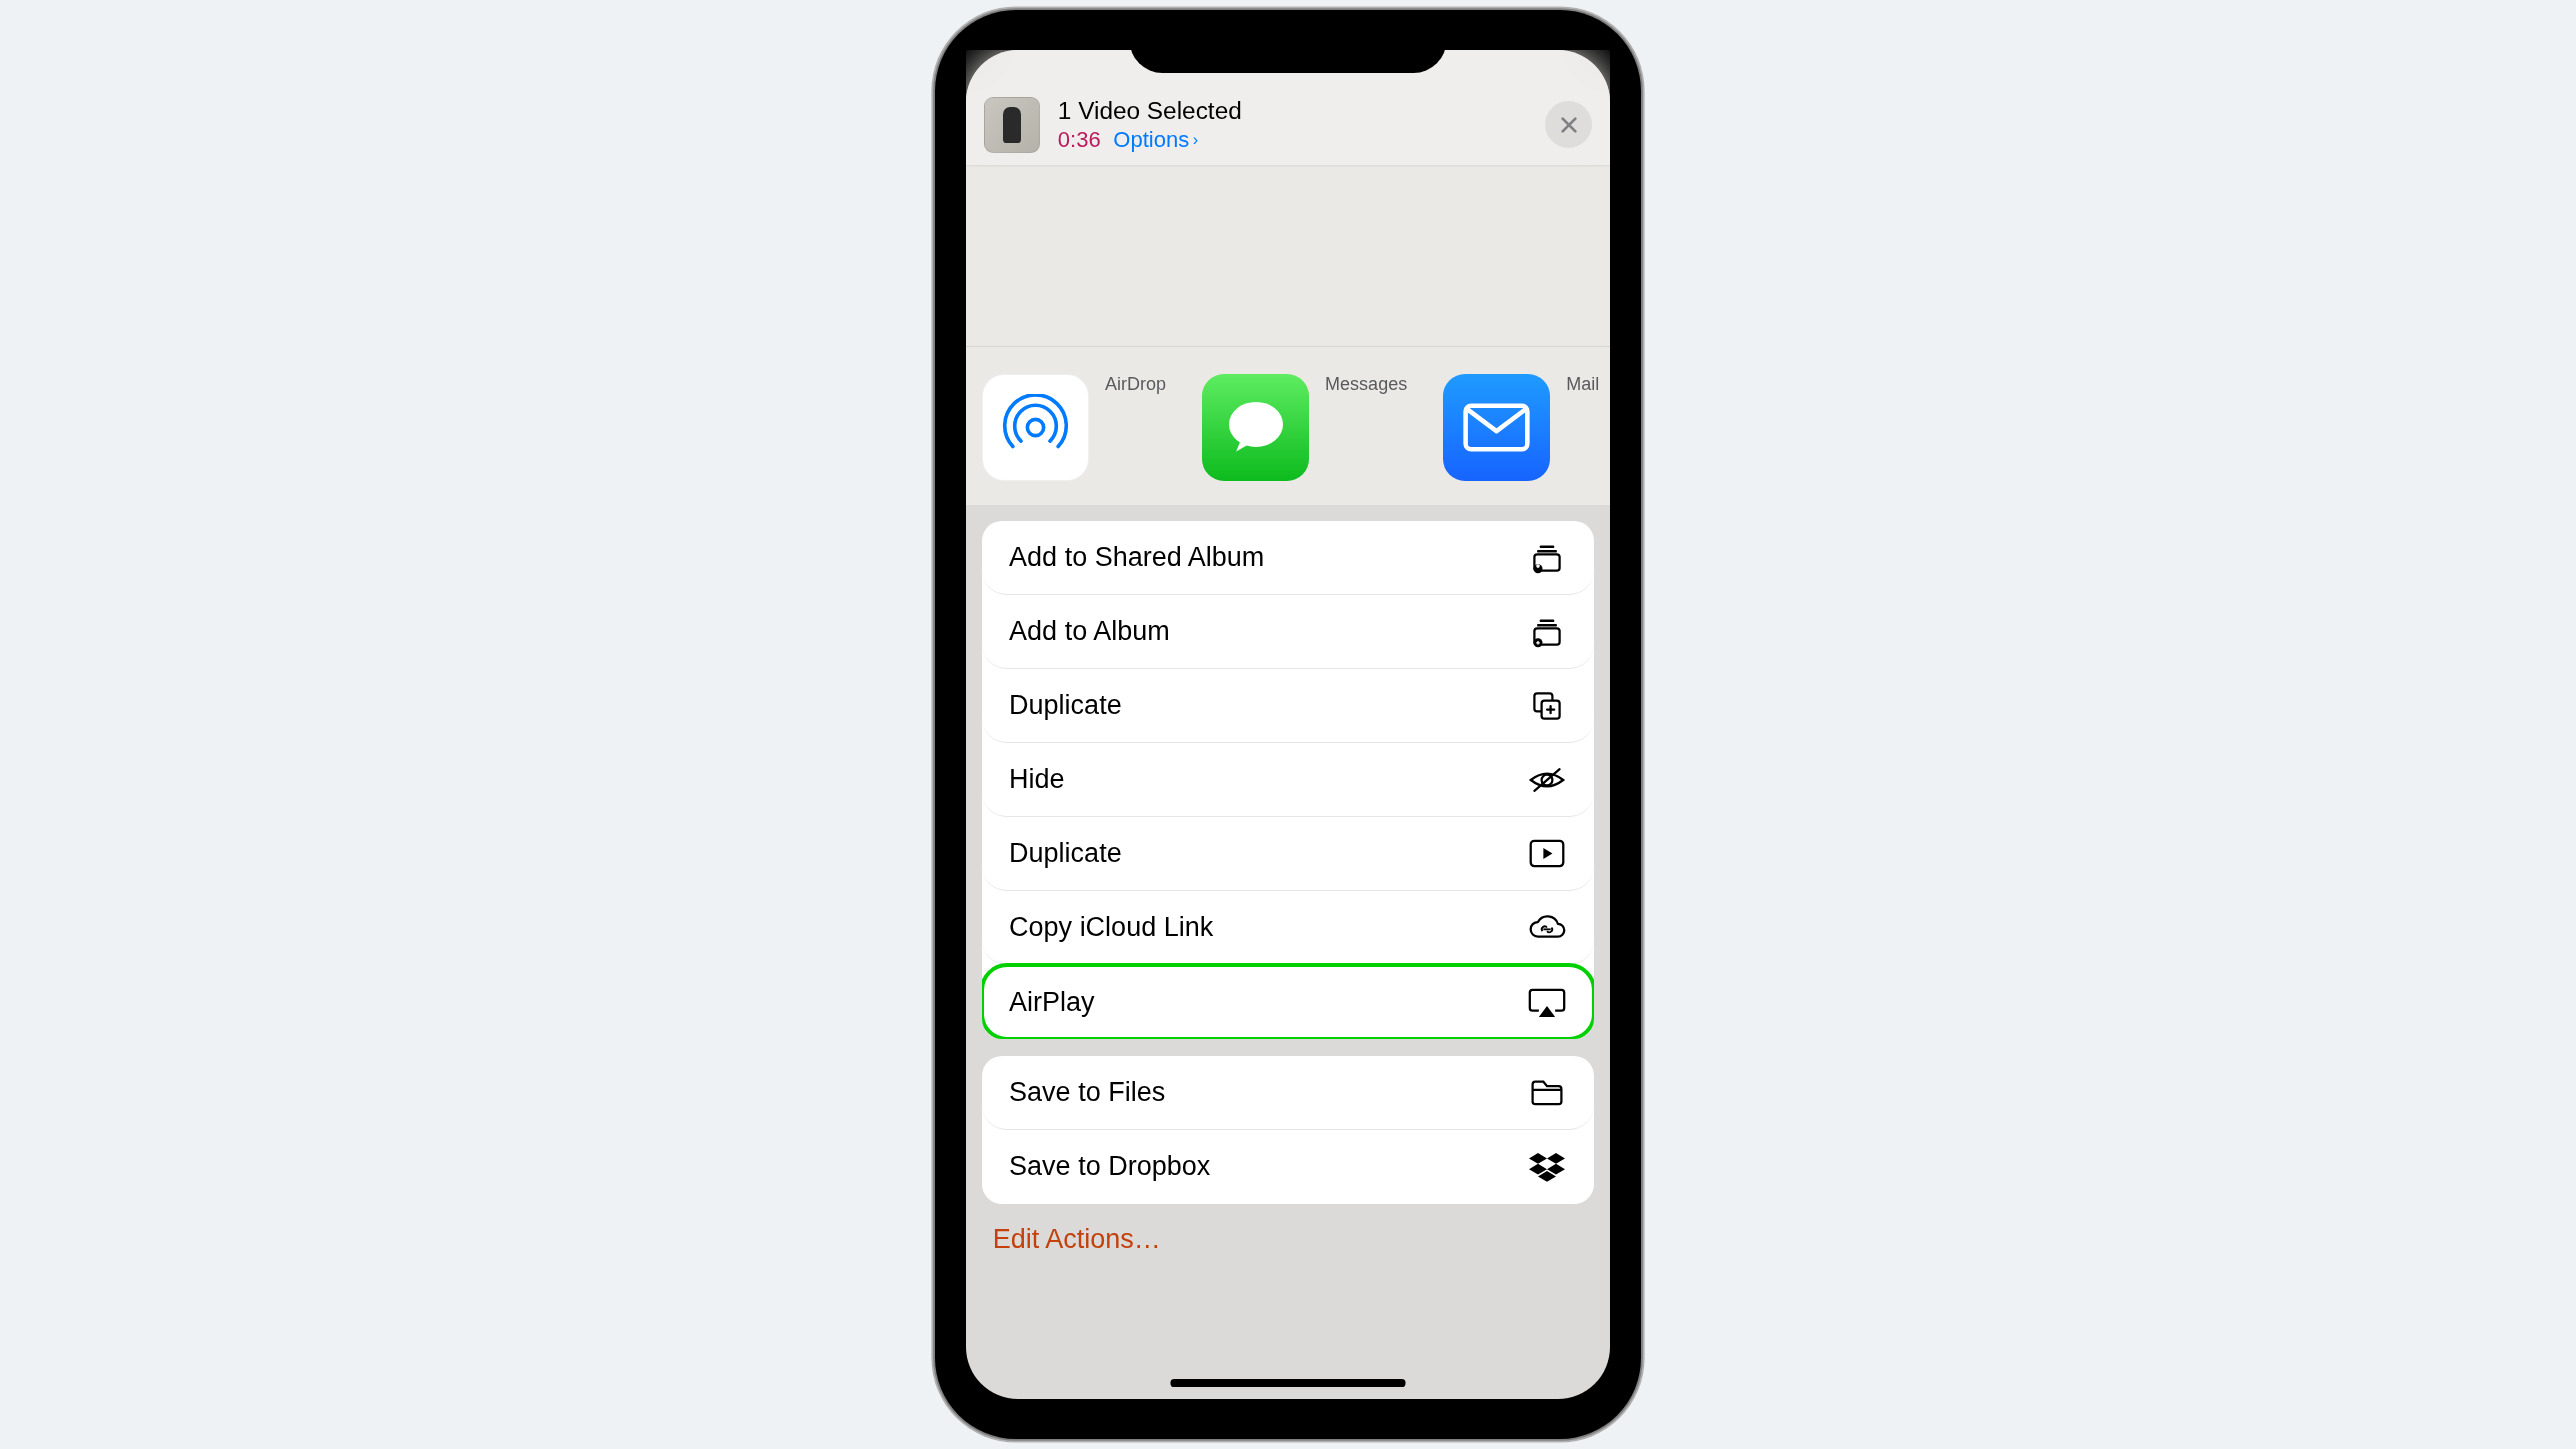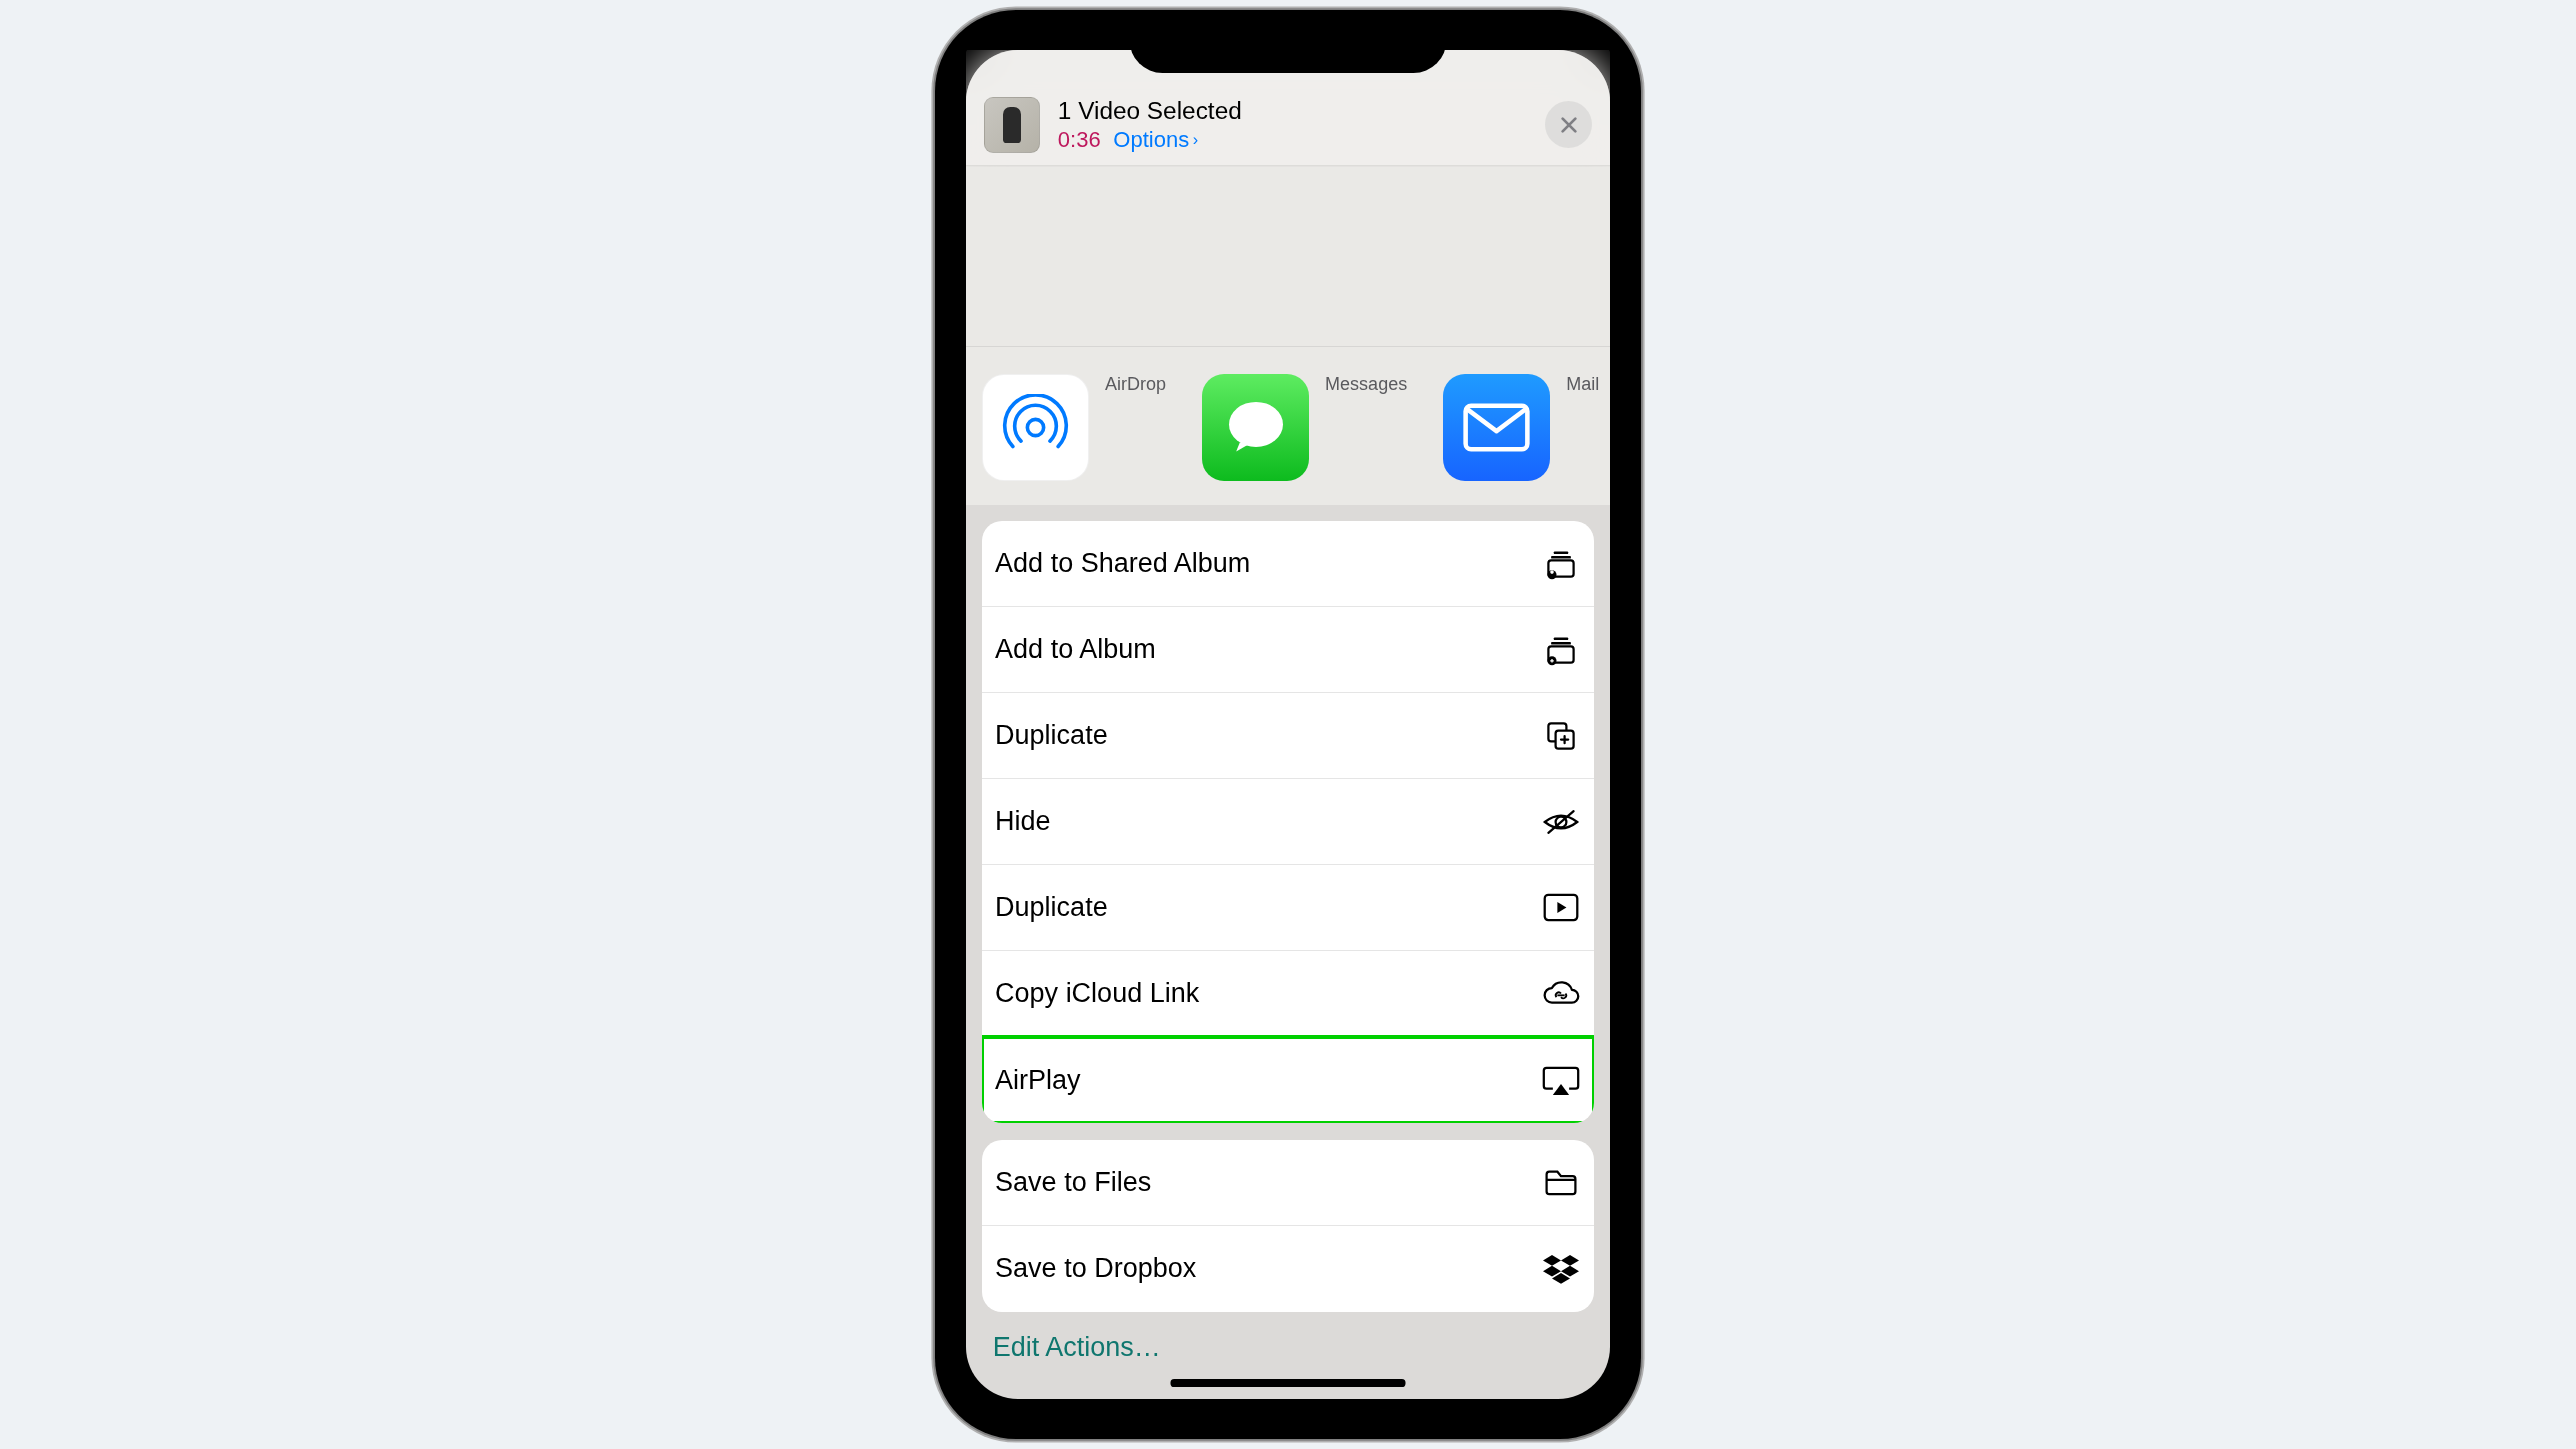--- a/index.html
+++ b/index.html
@@ -196,27 +196,28 @@
     }
     
     .actions-group {
       margin: 16.3px 16.3px 0 16.3px;
       background: #fff;
       border-radius: 20px;
       overflow: hidden;
     }
     
     .action-row {
-      height: 86px;
+      height: 74px;
       display: flex;
       align-items: center;
       justify-content: space-between;
-      padding: 0 13px;
+      padding: 0 27px;
       border-bottom: 0.9px solid rgba(0,0,0,0.1);
       cursor: pointer;
+      border-radius: 25px;
     }
     
     .action-row:last-child {
       border-bottom: none;
     }
     
     .action-row.highlighted {
       outline: 4.5px solid #00d000;
       outline-offset: -2.7px;
       position: relative;
@@ -233,21 +234,21 @@
       width: 40px;
       height: 40px;
       display: flex;
       align-items: center;
       justify-content: center;
     }
     
     .edit-actions {
       padding: 20px 27px;
       font-size: 27px;
-      color: #0f766e;
+      color: #c2410c;
       cursor: pointer;
     }
     
     .home-indicator {
       position: absolute;
       bottom: 12.7px;
       left: 50%;
       transform: translateX(-50%);
       width: 235px;
       height: 7.2px;

